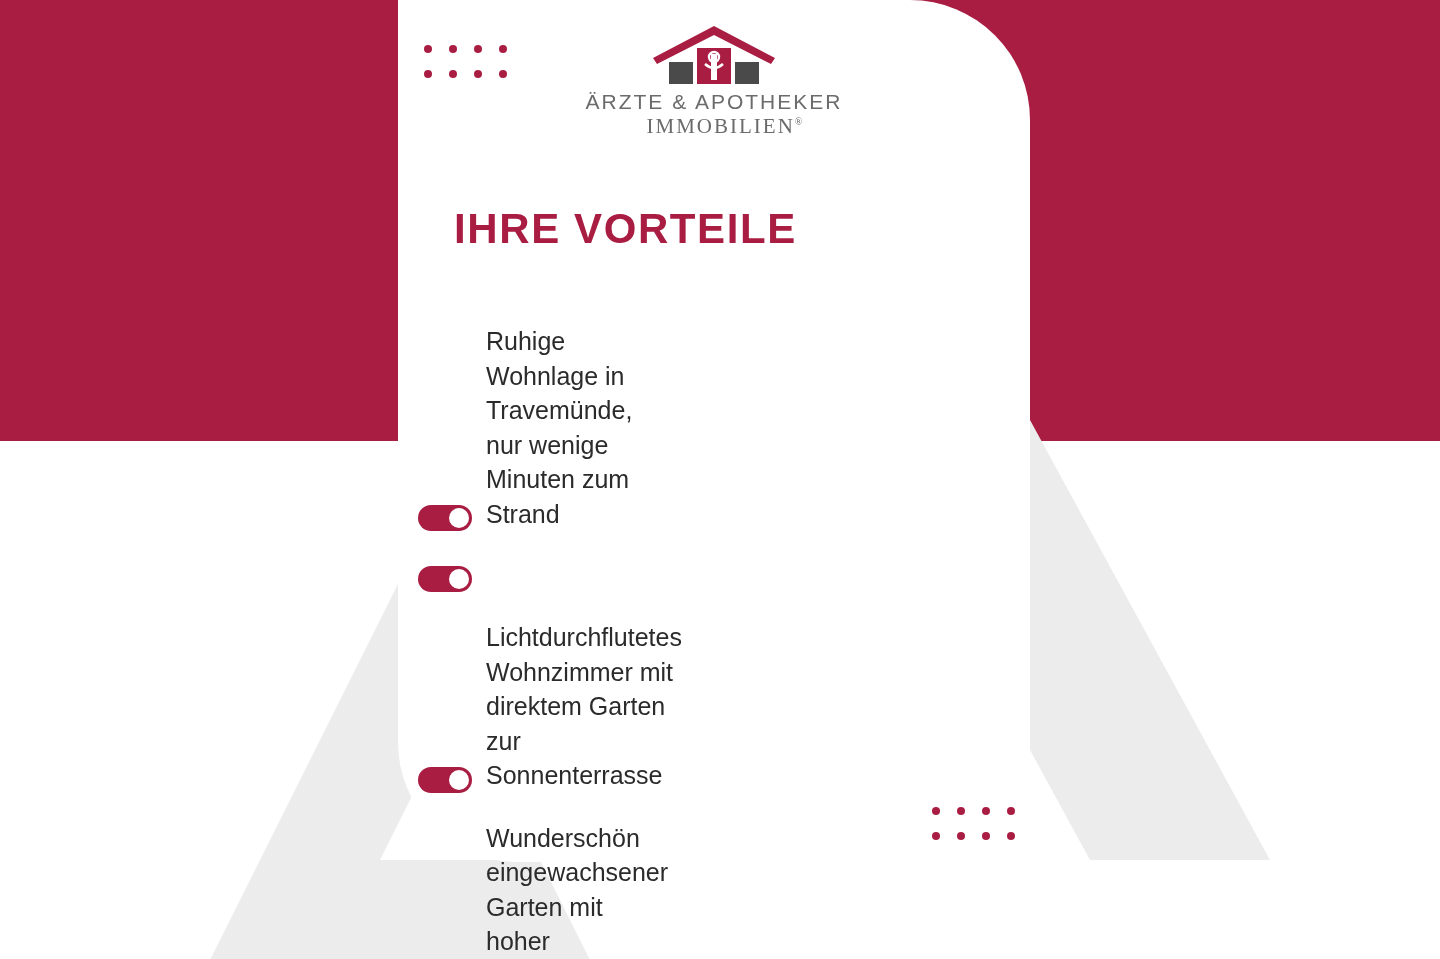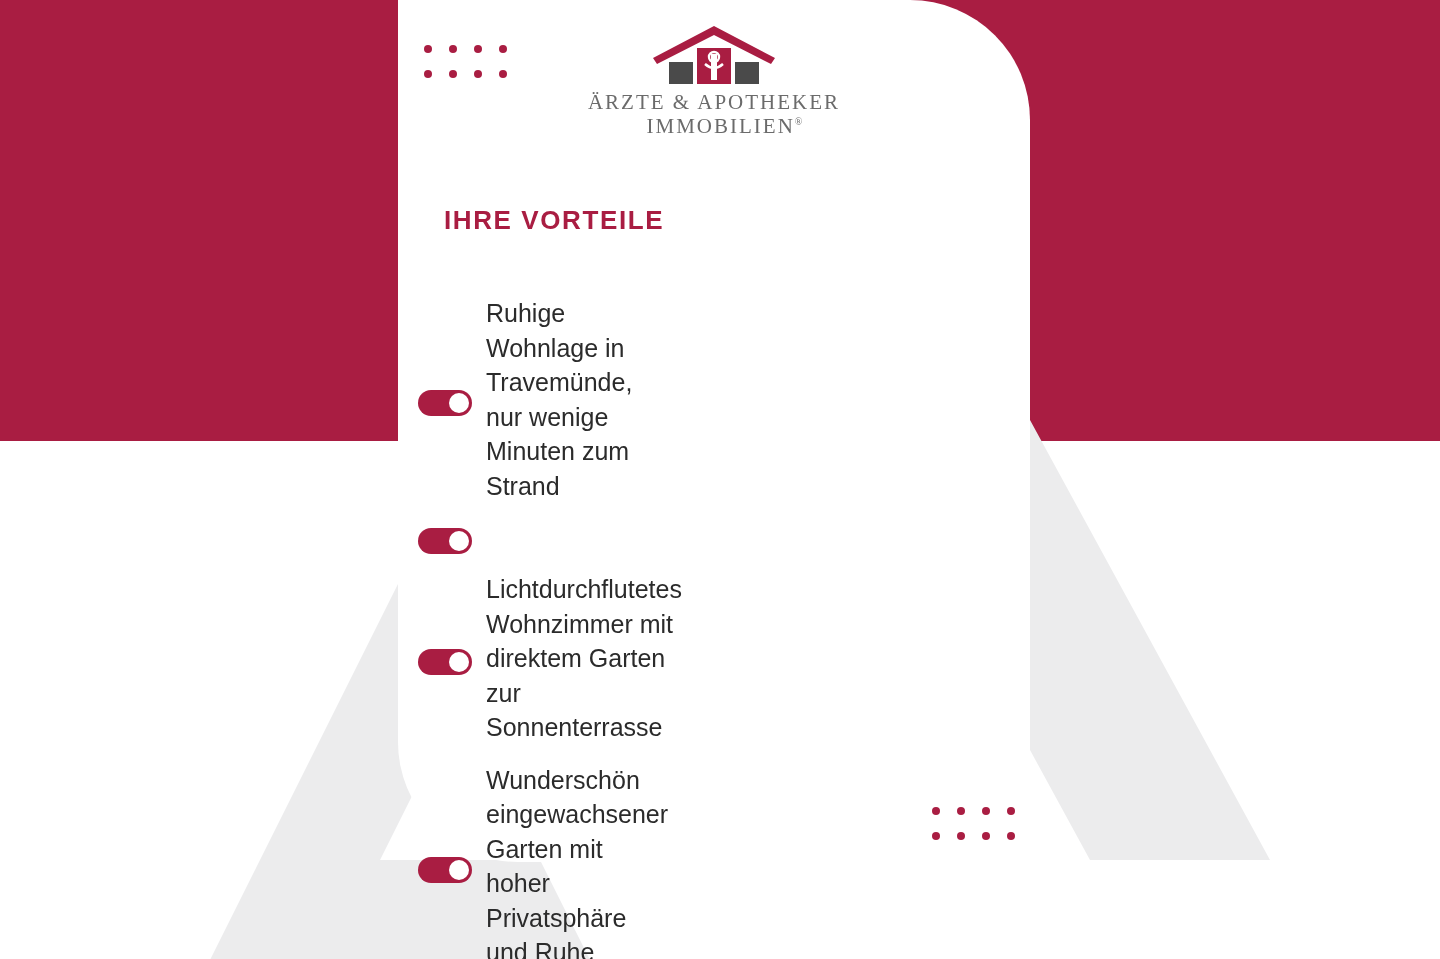--- a/index.html
+++ b/index.html
@@ -60,21 +60,21 @@
     left: 0;
     top: 24px;
     width: 632px;
     text-align: center;
   }
   .logo-mark {
     display: block;
     margin: 0 auto 6px auto;
   }
   .logo-line1 {
-    font-family: Liberation Serif, serif;
+    font-family: Liberation Sans, sans-serif;
     font-size: 21px;
     letter-spacing: 2.0px;
     color: #6b6b6b;
     line-height: 1.15;
   }
   .logo-line2 {
     font-family: "Liberation Serif", serif;
     font-size: 21px;
     letter-spacing: 2.0px;
     color: #6b6b6b;
@@ -83,39 +83,40 @@
   }
   .logo-line2 sup {
     font-size: 10px;
     vertical-align: super;
     letter-spacing: 0;
   }
 
   
   .headline {
     position: absolute;
-    left: 46px;
+    left: 56px;
     top: 205px;
-    font-size: 26px;
+    font-size: 42px;
     font-weight: bold;
     letter-spacing: 1.6px;
     color: #a91d42;
   }
 
   
   .benefits {
     position: absolute;
     left: 18px;
     top: 296px;
     width: 640px;
   }
   .benefit {
     display: flex;
-    align-items: center;
+    align-items: flex-end;
     margin-bottom: 18px;
+    margin-top: 28px;
   }
   .toggle {
     position: relative;
     flex: 0 0 auto;
     width: 54px;
     height: 26px;
     border-radius: 13px;
     background: #a91d42;
     margin: 7px 14px 0 400px;
   }

